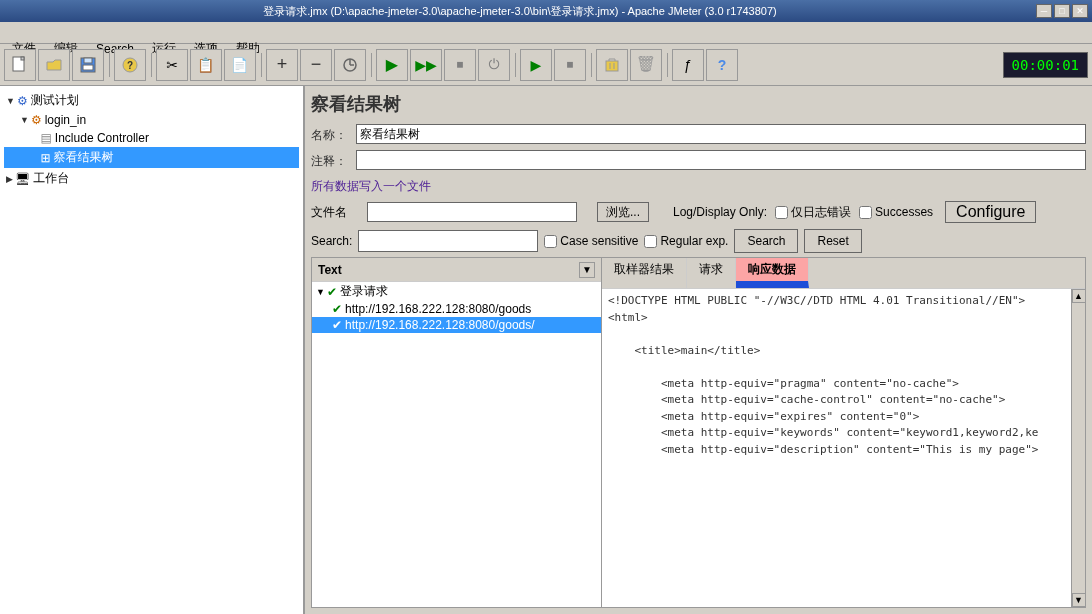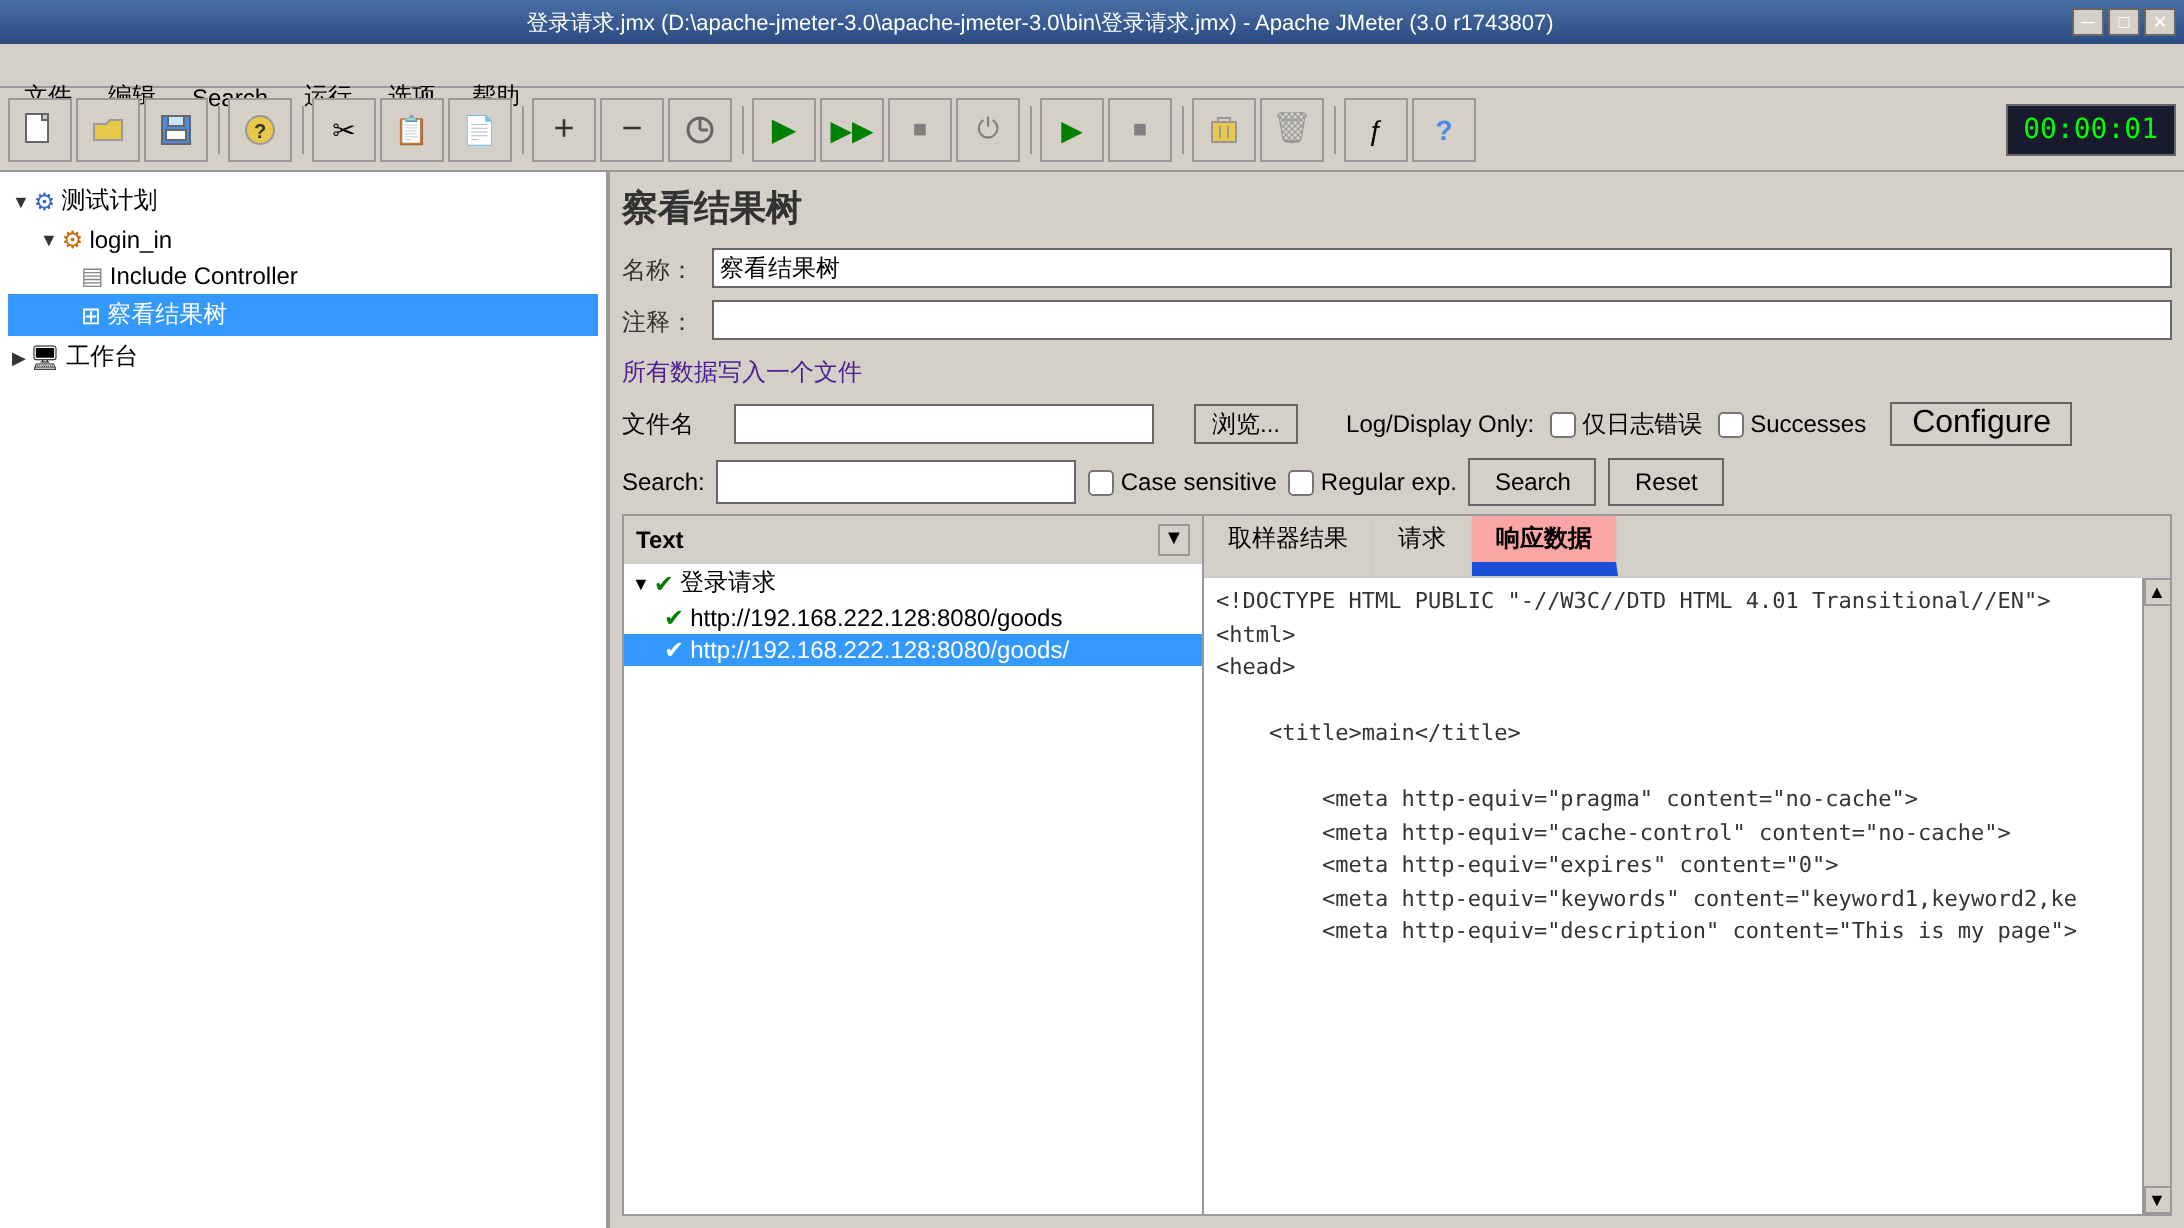--- a/index.html
+++ b/index.html
@@ -553,21 +553,20 @@
         <div class="results-right">
           <div class="tab-bar">
             <div class="tab">取样器结果</div>
             <div class="tab">请求</div>
             <div class="tab active">响应数据</div>
           </div>
           <div class="scroll-wrapper">
             <div class="content-area">
               <div>&lt;!DOCTYPE HTML PUBLIC "-//W3C//DTD HTML 4.01 Transitional//EN"&gt;</div>
               <div>&lt;html&gt;</div>
-              <div>&lt;head&gt;</div>
               <div>&nbsp;</div>
               <div>&nbsp;&nbsp;&nbsp;&nbsp;&lt;title&gt;main&lt;/title&gt;</div>
               <div>&nbsp;</div>
               <div>&nbsp;&nbsp;&nbsp;&nbsp;&nbsp;&nbsp;&nbsp;&nbsp;&lt;meta http-equiv="pragma" content="no-cache"&gt;</div>
               <div>&nbsp;&nbsp;&nbsp;&nbsp;&nbsp;&nbsp;&nbsp;&nbsp;&lt;meta http-equiv="cache-control" content="no-cache"&gt;</div>
               <div>&nbsp;&nbsp;&nbsp;&nbsp;&nbsp;&nbsp;&nbsp;&nbsp;&lt;meta http-equiv="expires" content="0"&gt;</div>
               <div>&nbsp;&nbsp;&nbsp;&nbsp;&nbsp;&nbsp;&nbsp;&nbsp;&lt;meta http-equiv="keywords" content="keyword1,keyword2,ke</div>
               <div>&nbsp;&nbsp;&nbsp;&nbsp;&nbsp;&nbsp;&nbsp;&nbsp;&lt;meta http-equiv="description" content="This is my page"&gt;</div>
             </div>
             <div class="vscroll">

